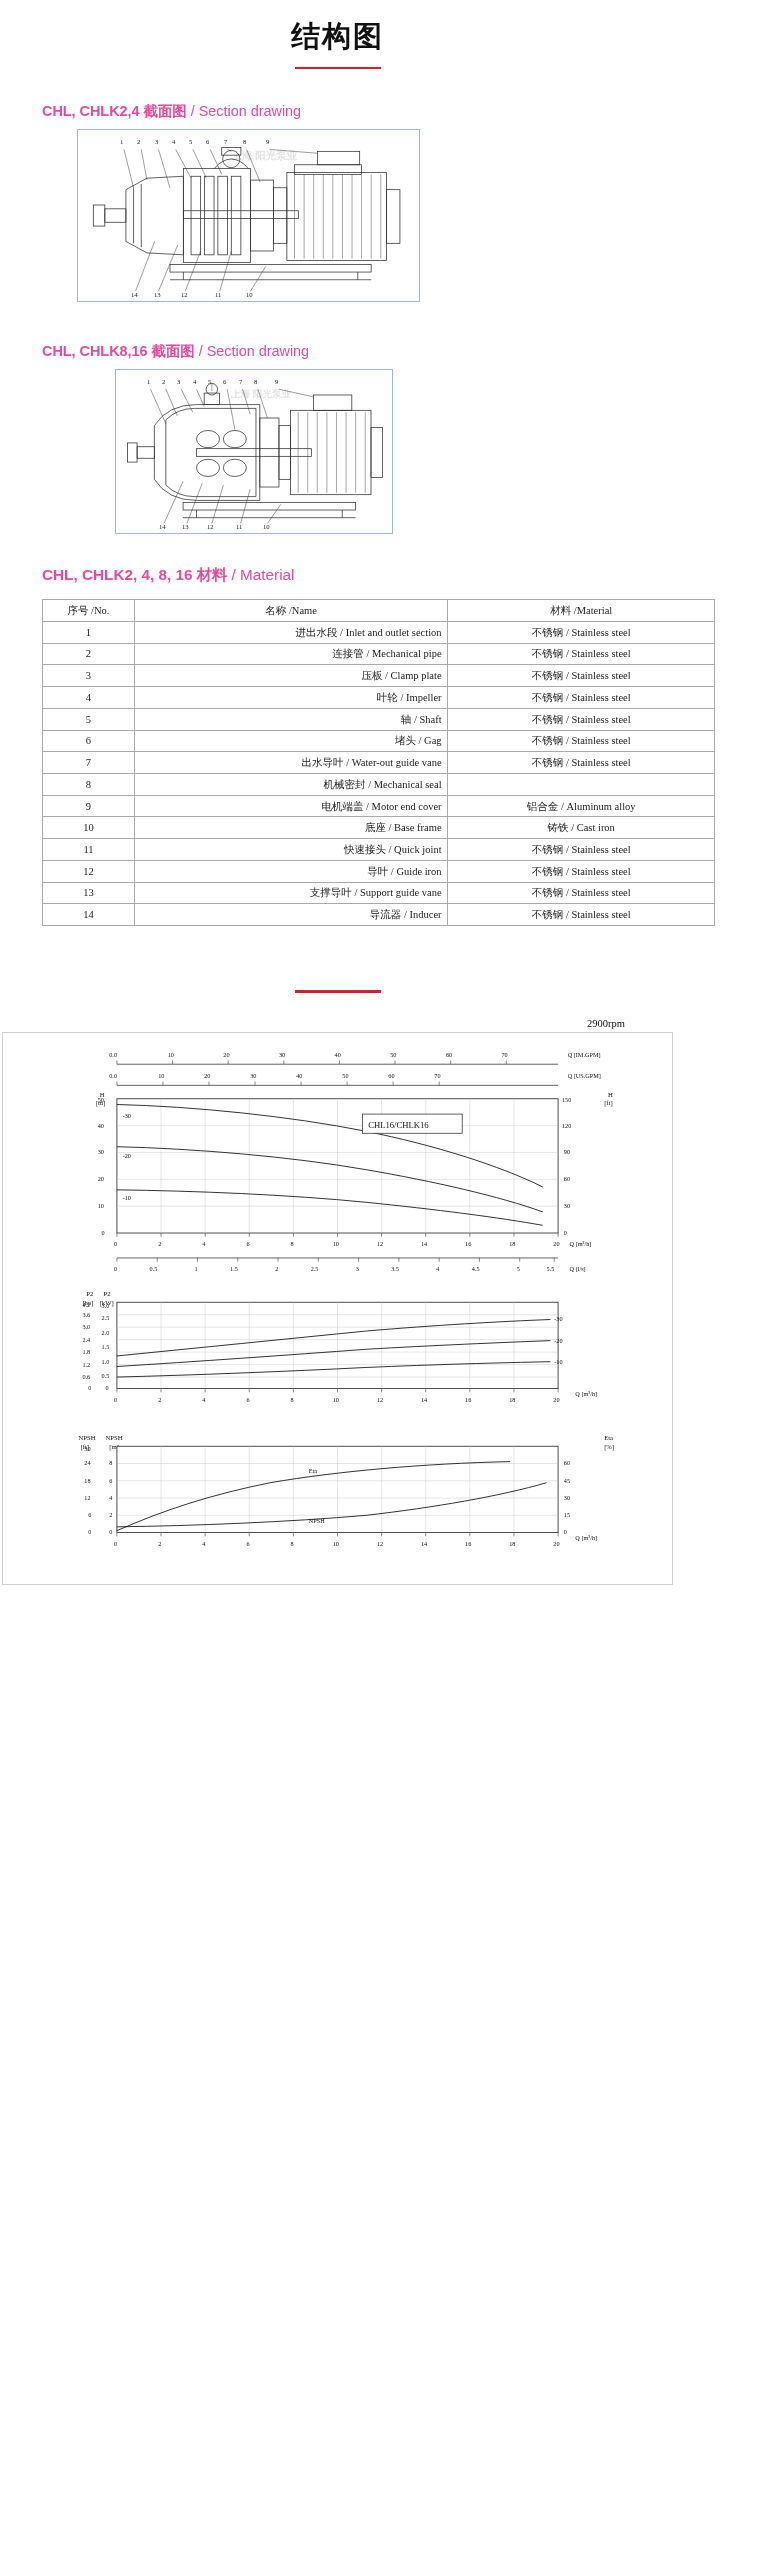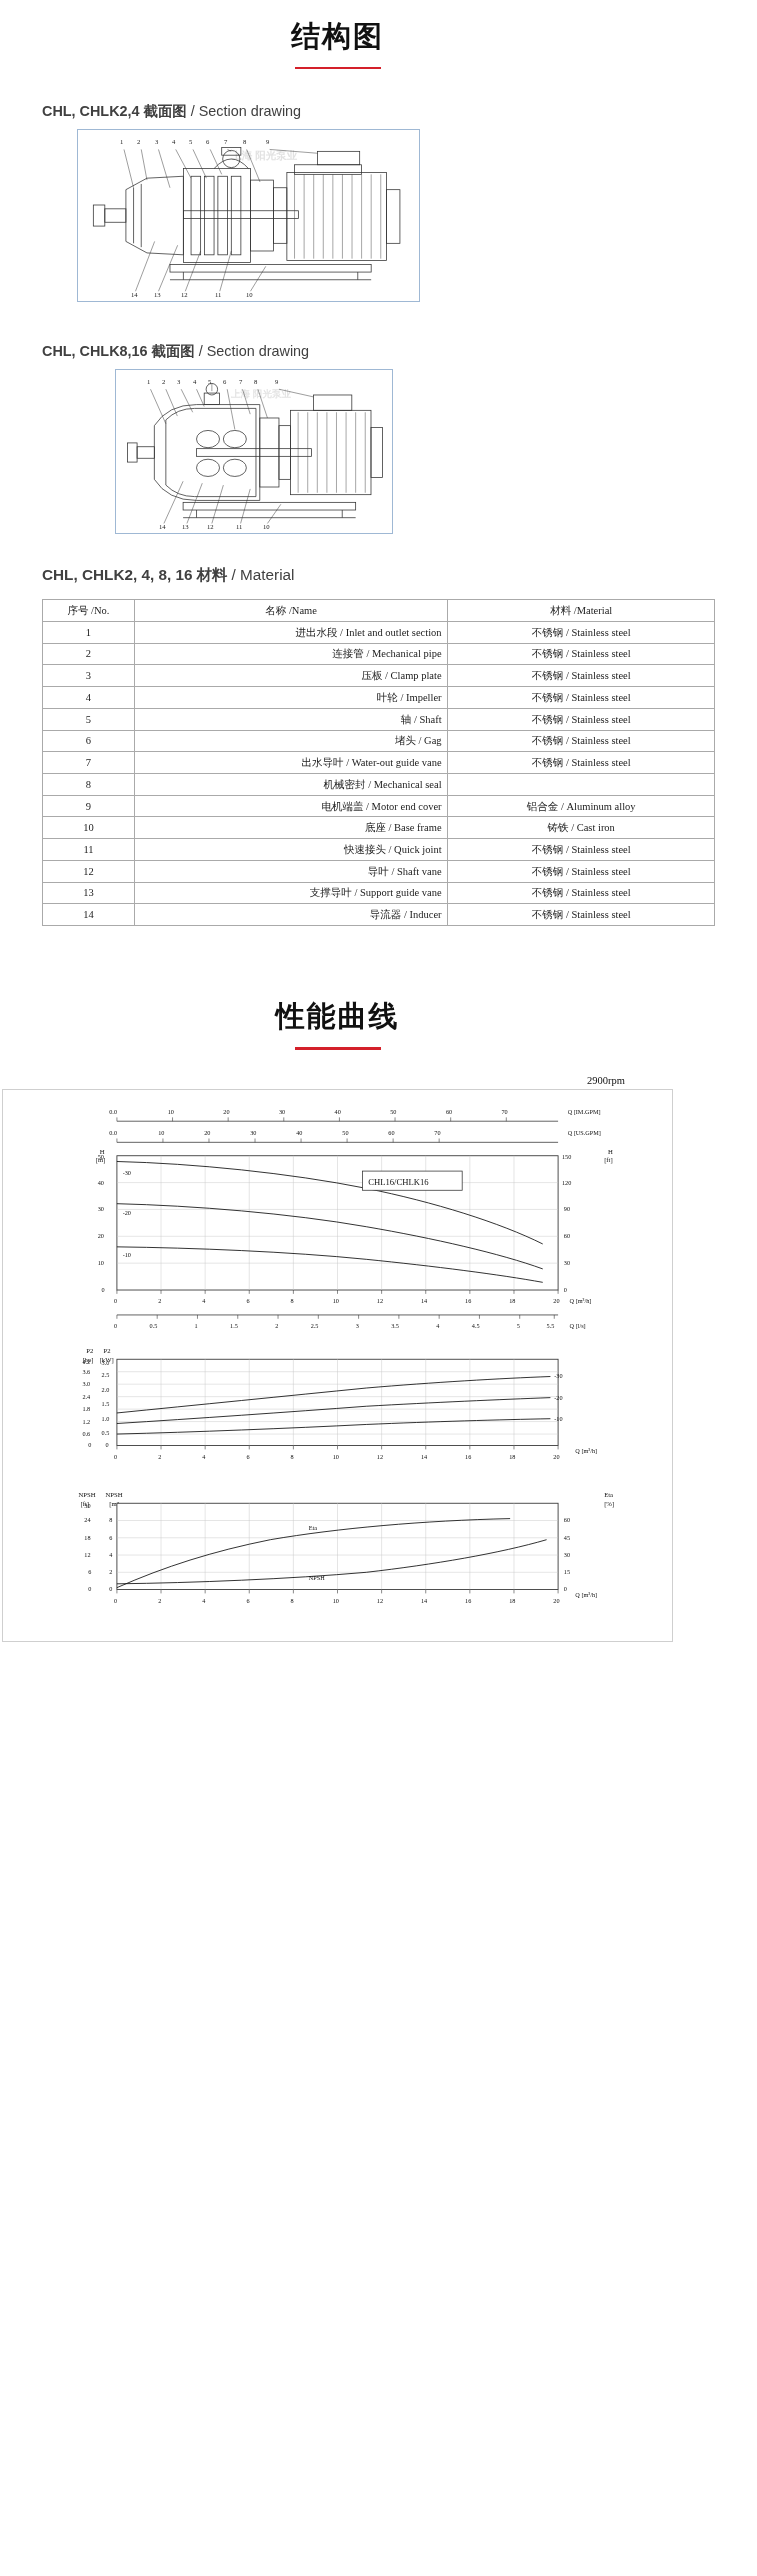--- a/index.html
+++ b/index.html
@@ -25,21 +25,21 @@
     width: 86px;
     height: 2.9px;
     background: #d4202a;
     margin: 9.6px auto 0 auto;
   }
 
   
   .sub-head {
     font-size: 14.4px;
     font-weight: bold;
-    color:#404040;
+    color:#ec4899;
     margin: 0 0 7.7px 42px;
   }
   .sub-head .light { font-weight: normal; }
 
   
   .drawing-frame {
     border:1px solid #9fb8d4;
     background:#fff;
     margin: 0 auto;
     position:relative;
@@ -357,42 +357,41 @@
               <td class="name">底座 / Base frame</td>
               <td>铸铁 / Cast iron</td>
             </tr>
           <tr>
               <td>11</td>
               <td class="name">快速接头 / Quick joint</td>
               <td>不锈钢 / Stainless steel</td>
             </tr>
           <tr>
               <td>12</td>
-              <td class="name">导叶 / Shaft vane</td>
+              <td class="name">导叶 / Guide iron</td>
               <td>不锈钢 / Stainless steel</td>
             </tr>
           <tr>
               <td>13</td>
               <td class="name">支撑导叶 / Support guide vane</td>
               <td>不锈钢 / Stainless steel</td>
             </tr>
           <tr>
               <td>14</td>
               <td class="name">导流器 / Inducer</td>
               <td>不锈钢 / Stainless steel</td>
             </tr>
         </tbody>
       </table>
     </div>
   </div>
 
   <div style="height:54px"></div>
 
   <div>
-    <div class="section-title">性能曲线</div>
     <div class="title-underline"></div>
 
     <div style="height:25px"></div>
 
     <div class="rpm-label">2900rpm</div>
 
     <div class="curve-box">
 
       <div class="chart" style="width:633px;height:240px;">
         <svg width="633" height="240" viewBox="0 0 660 250">

